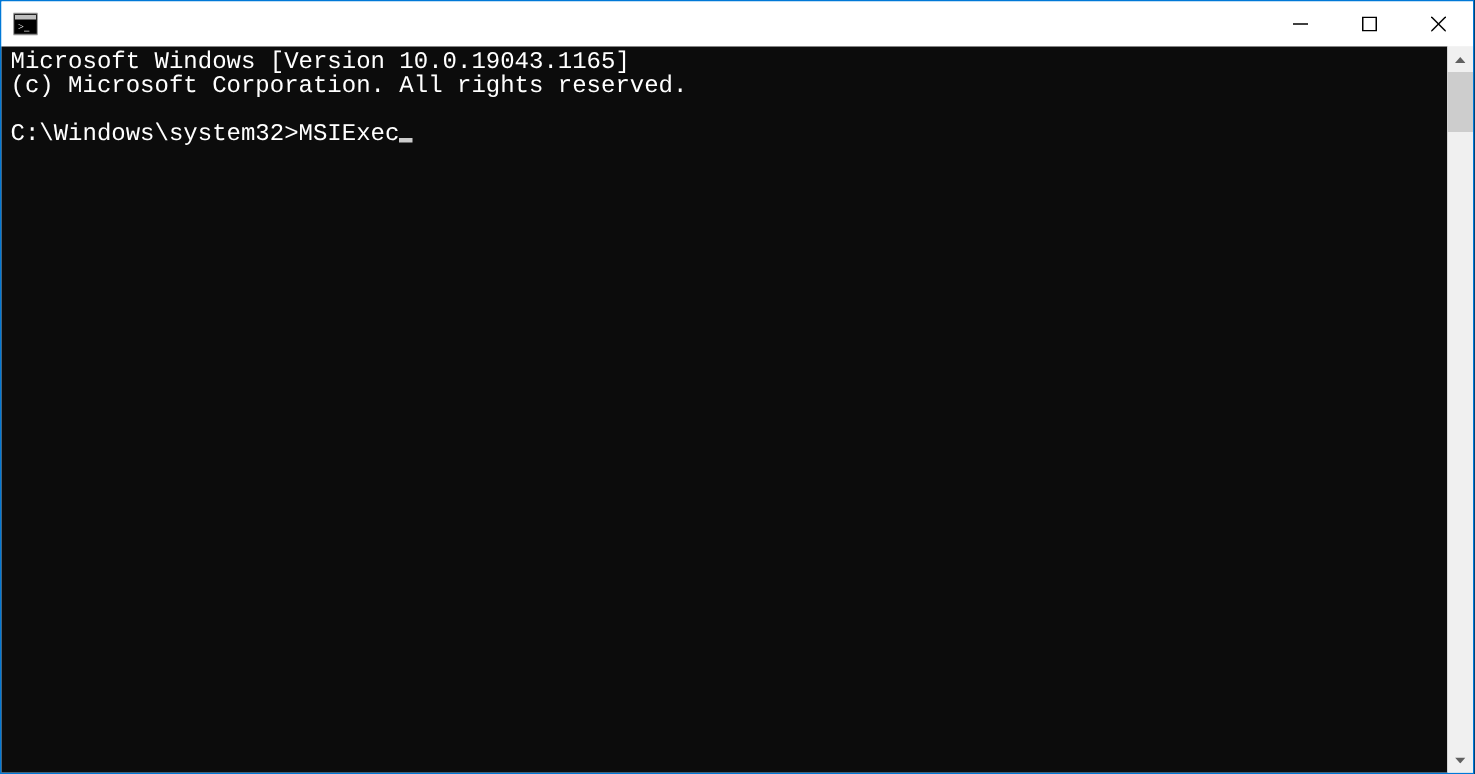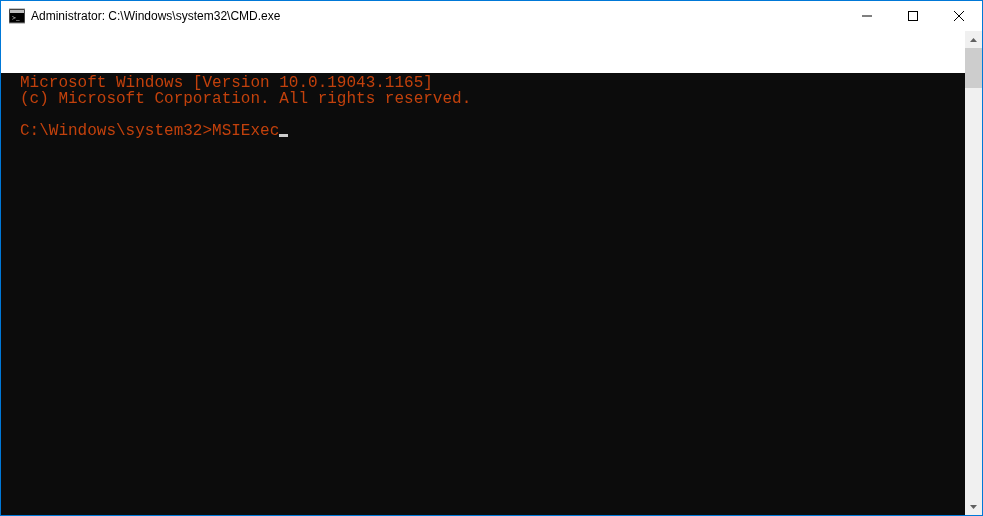--- a/index.html
+++ b/index.html
@@ -57,29 +57,28 @@
     }
     .win-btn svg { display: block; }
     .content-row {
       flex: 1;
       display: flex;
       min-height: 0;
     }
     .terminal {
       flex: 1;
       background: #0c0c0c;
-      color: #c2410c;
+      color: #ffffff;
       font-family: Consolas, "Courier New", monospace;
       font-size: 16px;
       line-height: 1.0;
-      padding: 2px 0 0 19px;
+      padding: 2px 0 0 6px;
       white-space: pre;
       overflow: hidden;
       letter-spacing: 0px;
-      margin-top: 42px;
     }
     .prompt-line { display: inline; }
     .cursor {
       display: inline-block;
       width: 9px;
       height: 3px;
       background: #cccccc;
       vertical-align: -2px;
       margin-left: 0px;
     }
@@ -115,21 +114,20 @@
 
 <div class="window">
   <div class="titlebar">
     <span class="app-icon">
       <svg width="16" height="16" viewBox="0 0 16 16">
         <rect x="0" y="1" width="16" height="14" fill="#000" stroke="#888" stroke-width="1"></rect>
         <rect x="1" y="2" width="14" height="3" fill="#bfbfbf"></rect>
         <text x="3" y="12" font-size="7" fill="#fff" font-family="Consolas">&gt;_</text>
       </svg>
     </span>
-    <span class="title-text">Administrator: C:\Windows\system32\CMD.exe</span>
     <span class="title-spacer"></span>
     <div class="win-controls">
       <button class="win-btn">
         <svg width="10" height="10" viewBox="0 0 10 10">
             <line x1="0" y1="5" x2="10" y2="5" stroke="#000" stroke-width="1"></line>
           </svg>
       </button>
       <button class="win-btn">
         <svg width="10" height="10" viewBox="0 0 10 10">
             <rect x="0.5" y="0.5" width="9" height="9" fill="none" stroke="#000" stroke-width="1"></rect>

